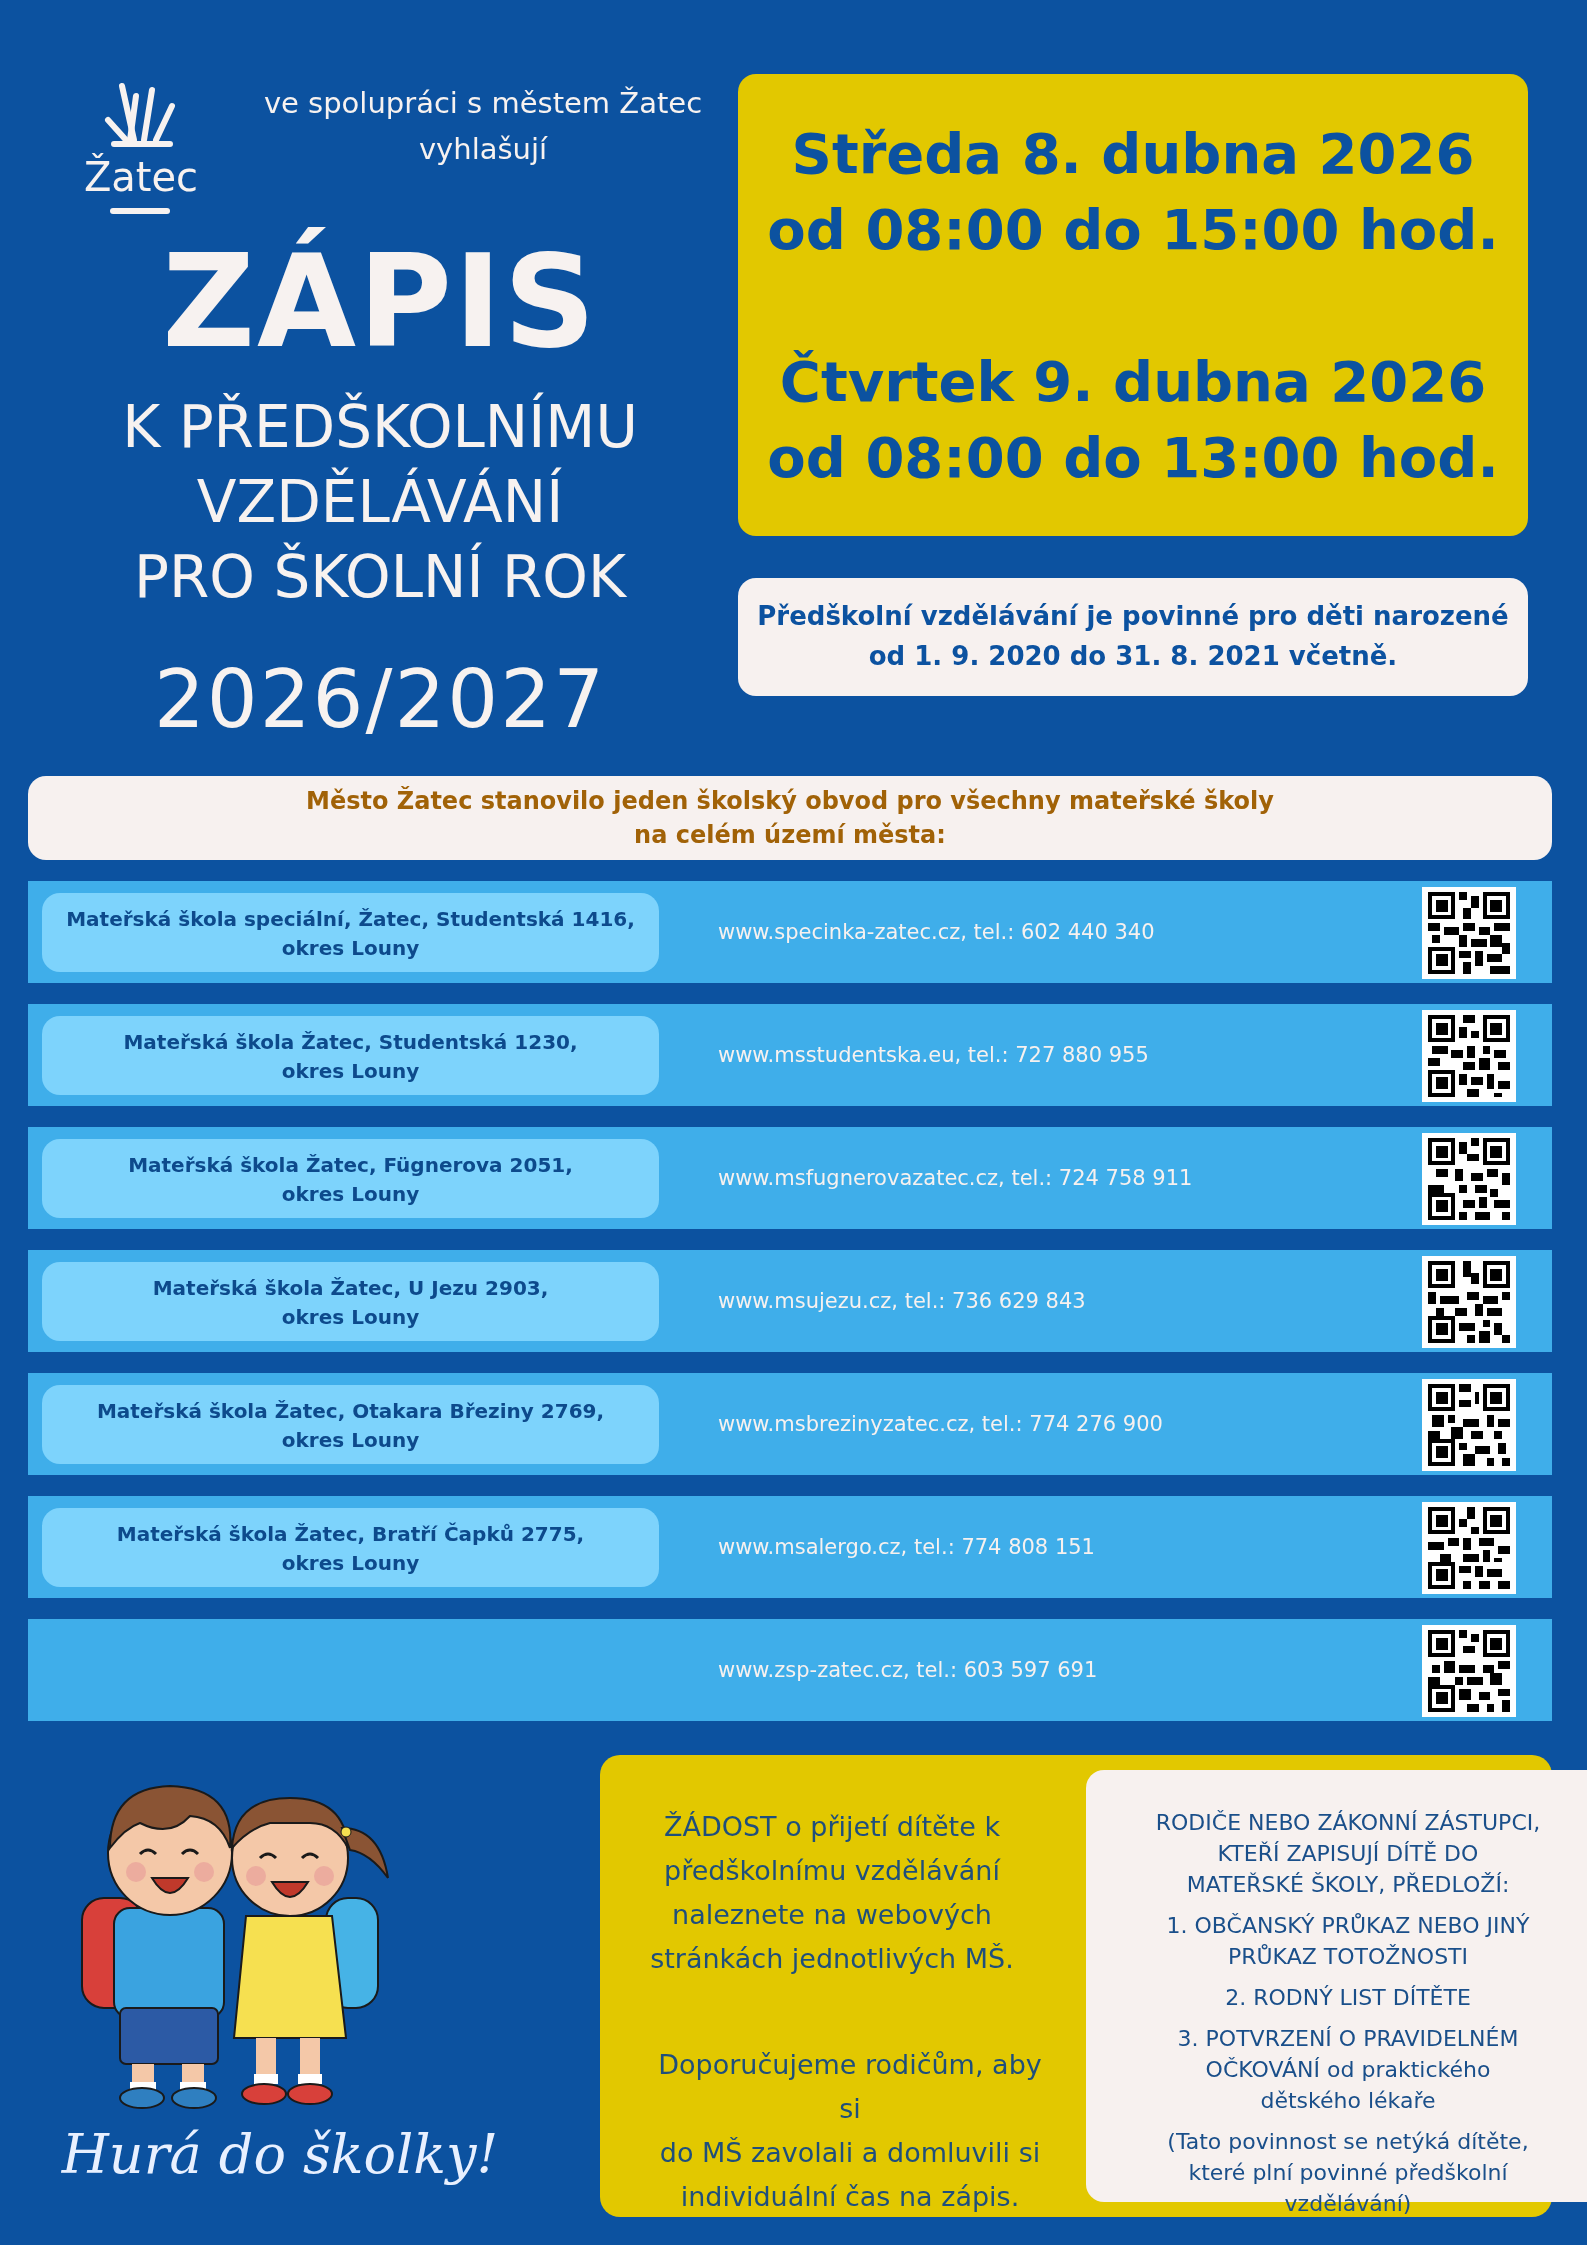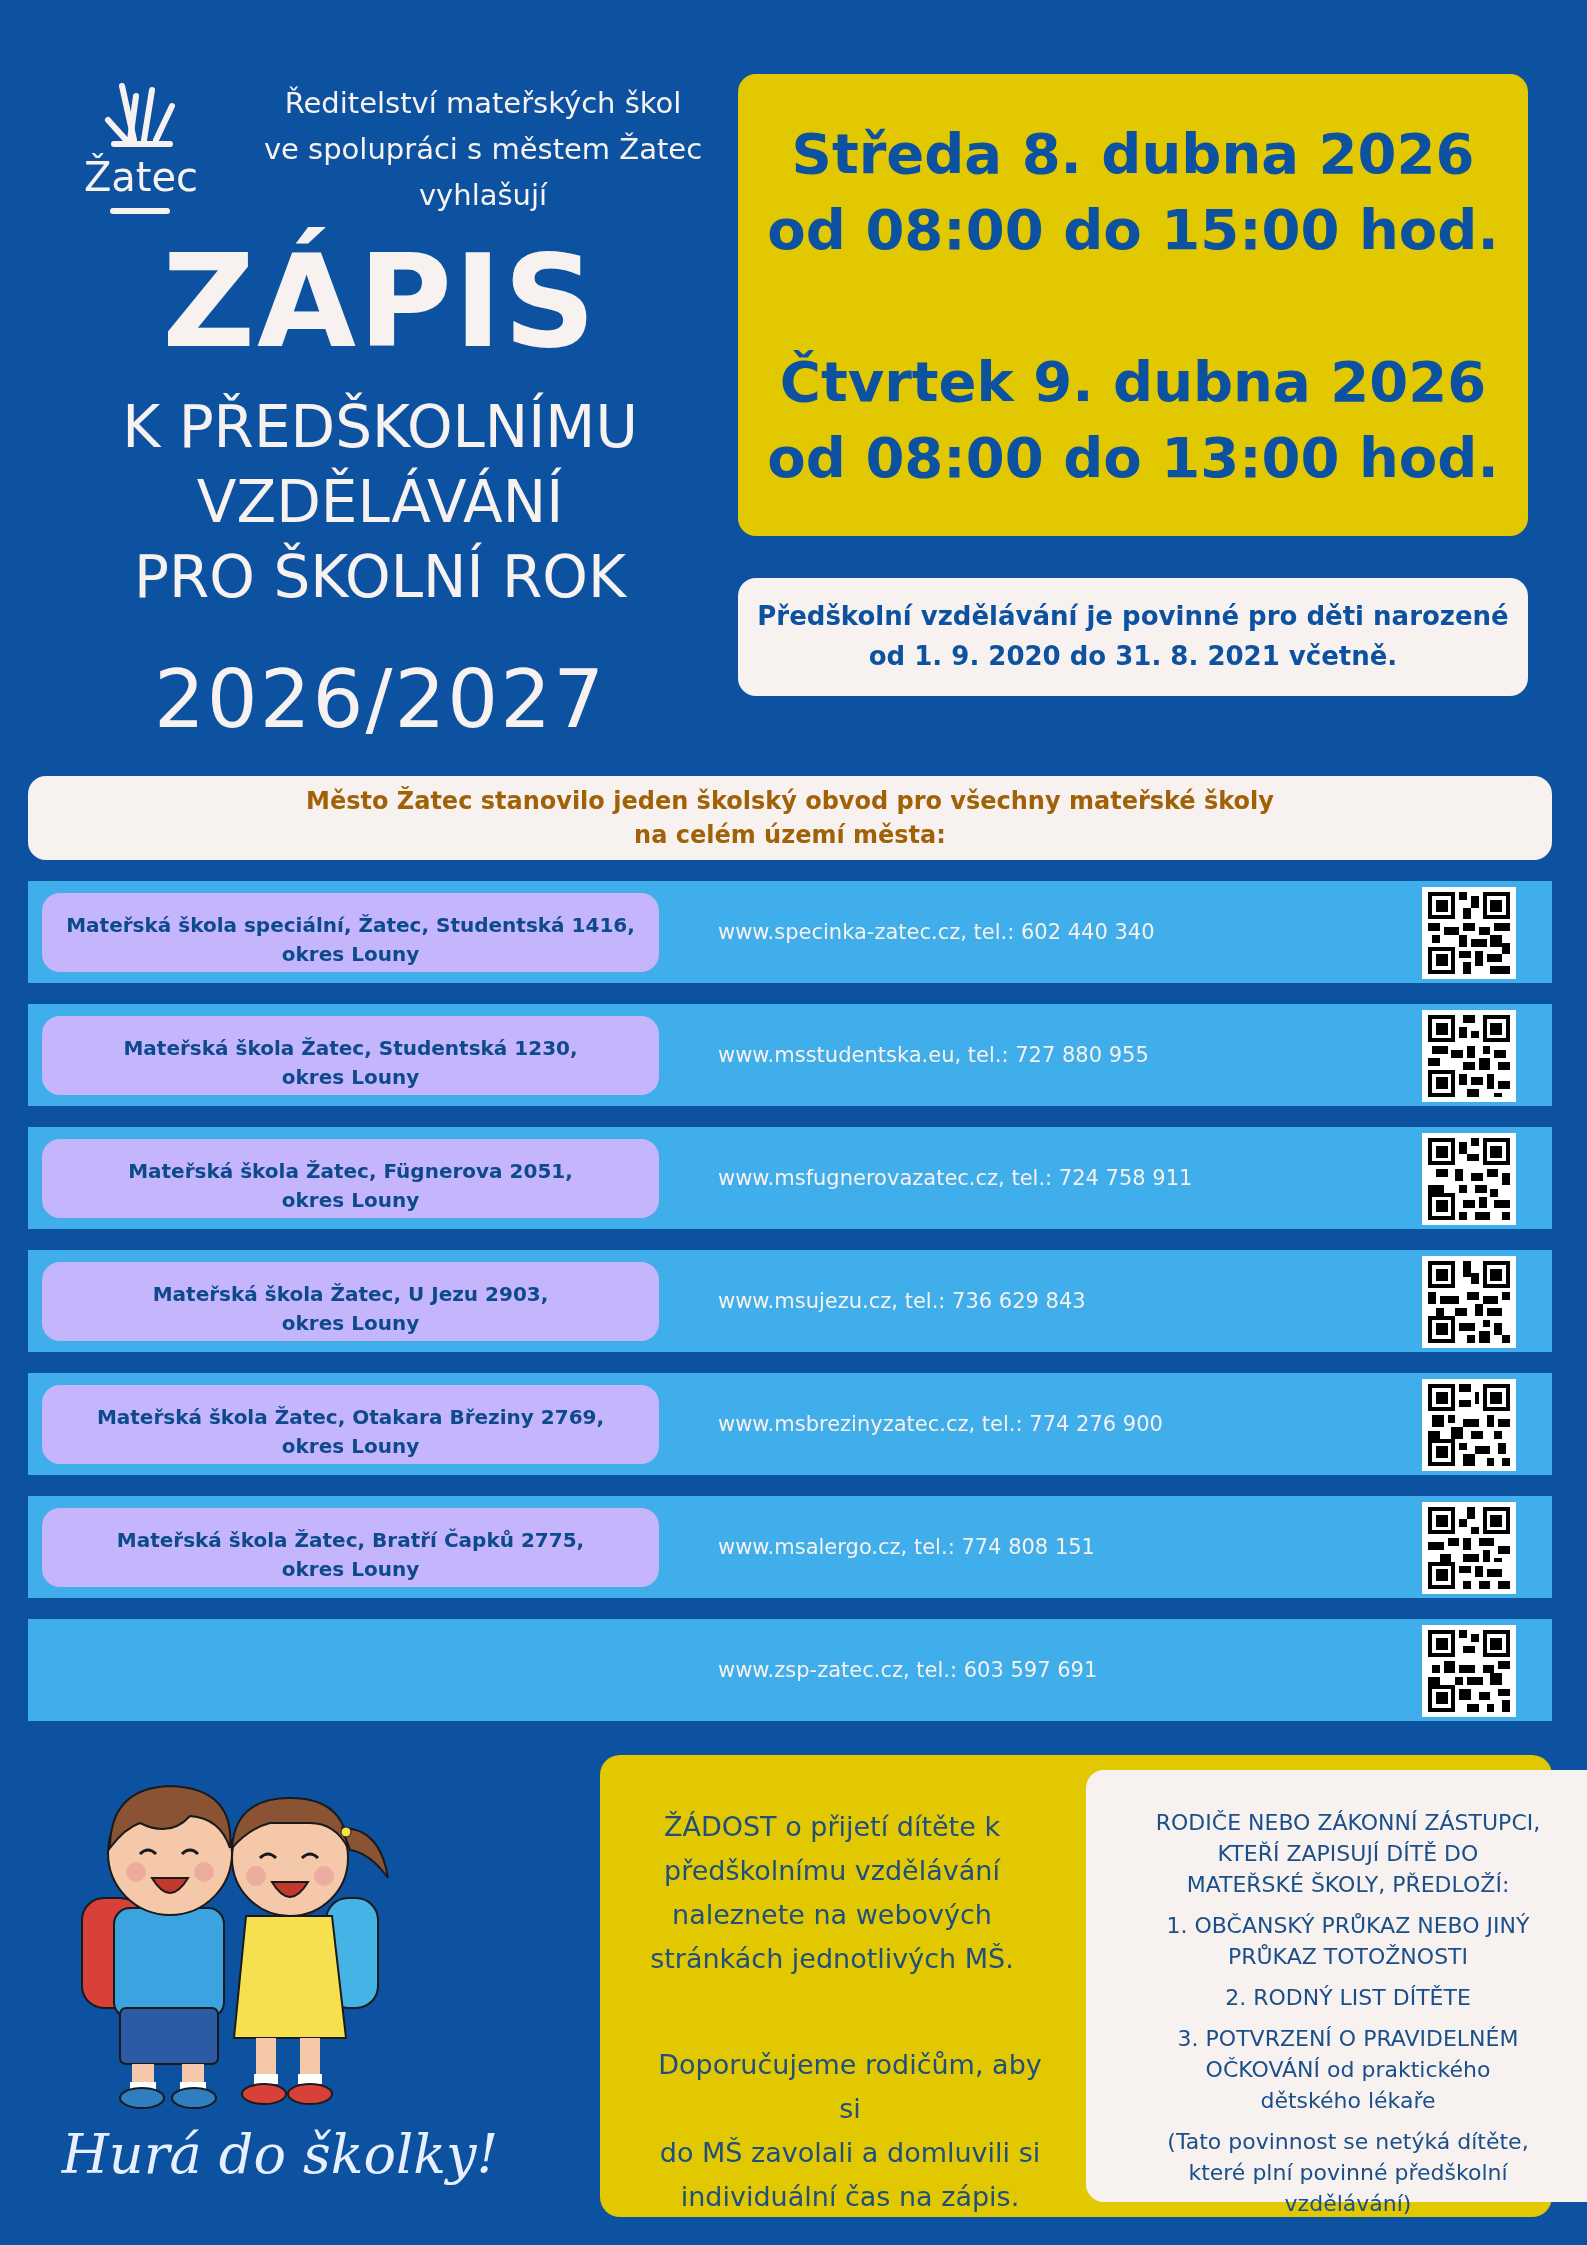--- a/index.html
+++ b/index.html
@@ -66,23 +66,23 @@
     }
 
     
     .rows { left: 28px; top: 881px; width: 1524px; }
     .row {
       position: relative; width: 1524px; height: 102px; margin-bottom: 21px;
       background: #3faeea;
     }
     .row .name {
       position: absolute; left: 14px; top: 12px; width: 617px; height: 79px;
-      background: #c4b5fd; border-radius: 18px;
+      background: #7dd3fc; border-radius: 18px;
       color: #0d4a8c; font-weight: bold; text-align: center;
-      font-size: 20px; line-height: 29px; padding-top: 18px;
+      font-size: 20px; line-height: 29px; padding-top: 12px;
     }
     .row .contact {
       position: absolute; left: 690px; top: 36px; width: 600px;
       font-size: 21px; line-height: 30px; color: #f7f1ef; white-space: nowrap;
     }
     .row .qr {
       position: absolute; left: 1394px; top: 6px; width: 94px; height: 92px;
       background: #fff; padding: 5px;
     }
     .qr svg { display: block; width: 84px; height: 82px; }
@@ -126,21 +126,20 @@
       <line x1="98" y1="26" x2="82" y2="60"></line>
       <line x1="34" y1="40" x2="52" y2="60"></line>
       <line x1="40" y1="64" x2="96" y2="64"></line>
     </g>
   </svg>
   <div class="logo-text">Žatec</div>
   <div class="logo-bar"></div>
 </div>
 
 <div class="abs org">
-  <div>Ředitelství mateřských škol</div>
   <div>ve spolupráci s městem Žatec</div>
   <div>vyhlašují</div>
 </div>
 
 <div class="abs title-main">ZÁPIS</div>
 
 <div class="abs title-sub">
   <div>K PŘEDŠKOLNÍMU</div>
   <div>VZDĚLÁVÁNÍ</div>
   <div>PRO ŠKOLNÍ ROK</div>

